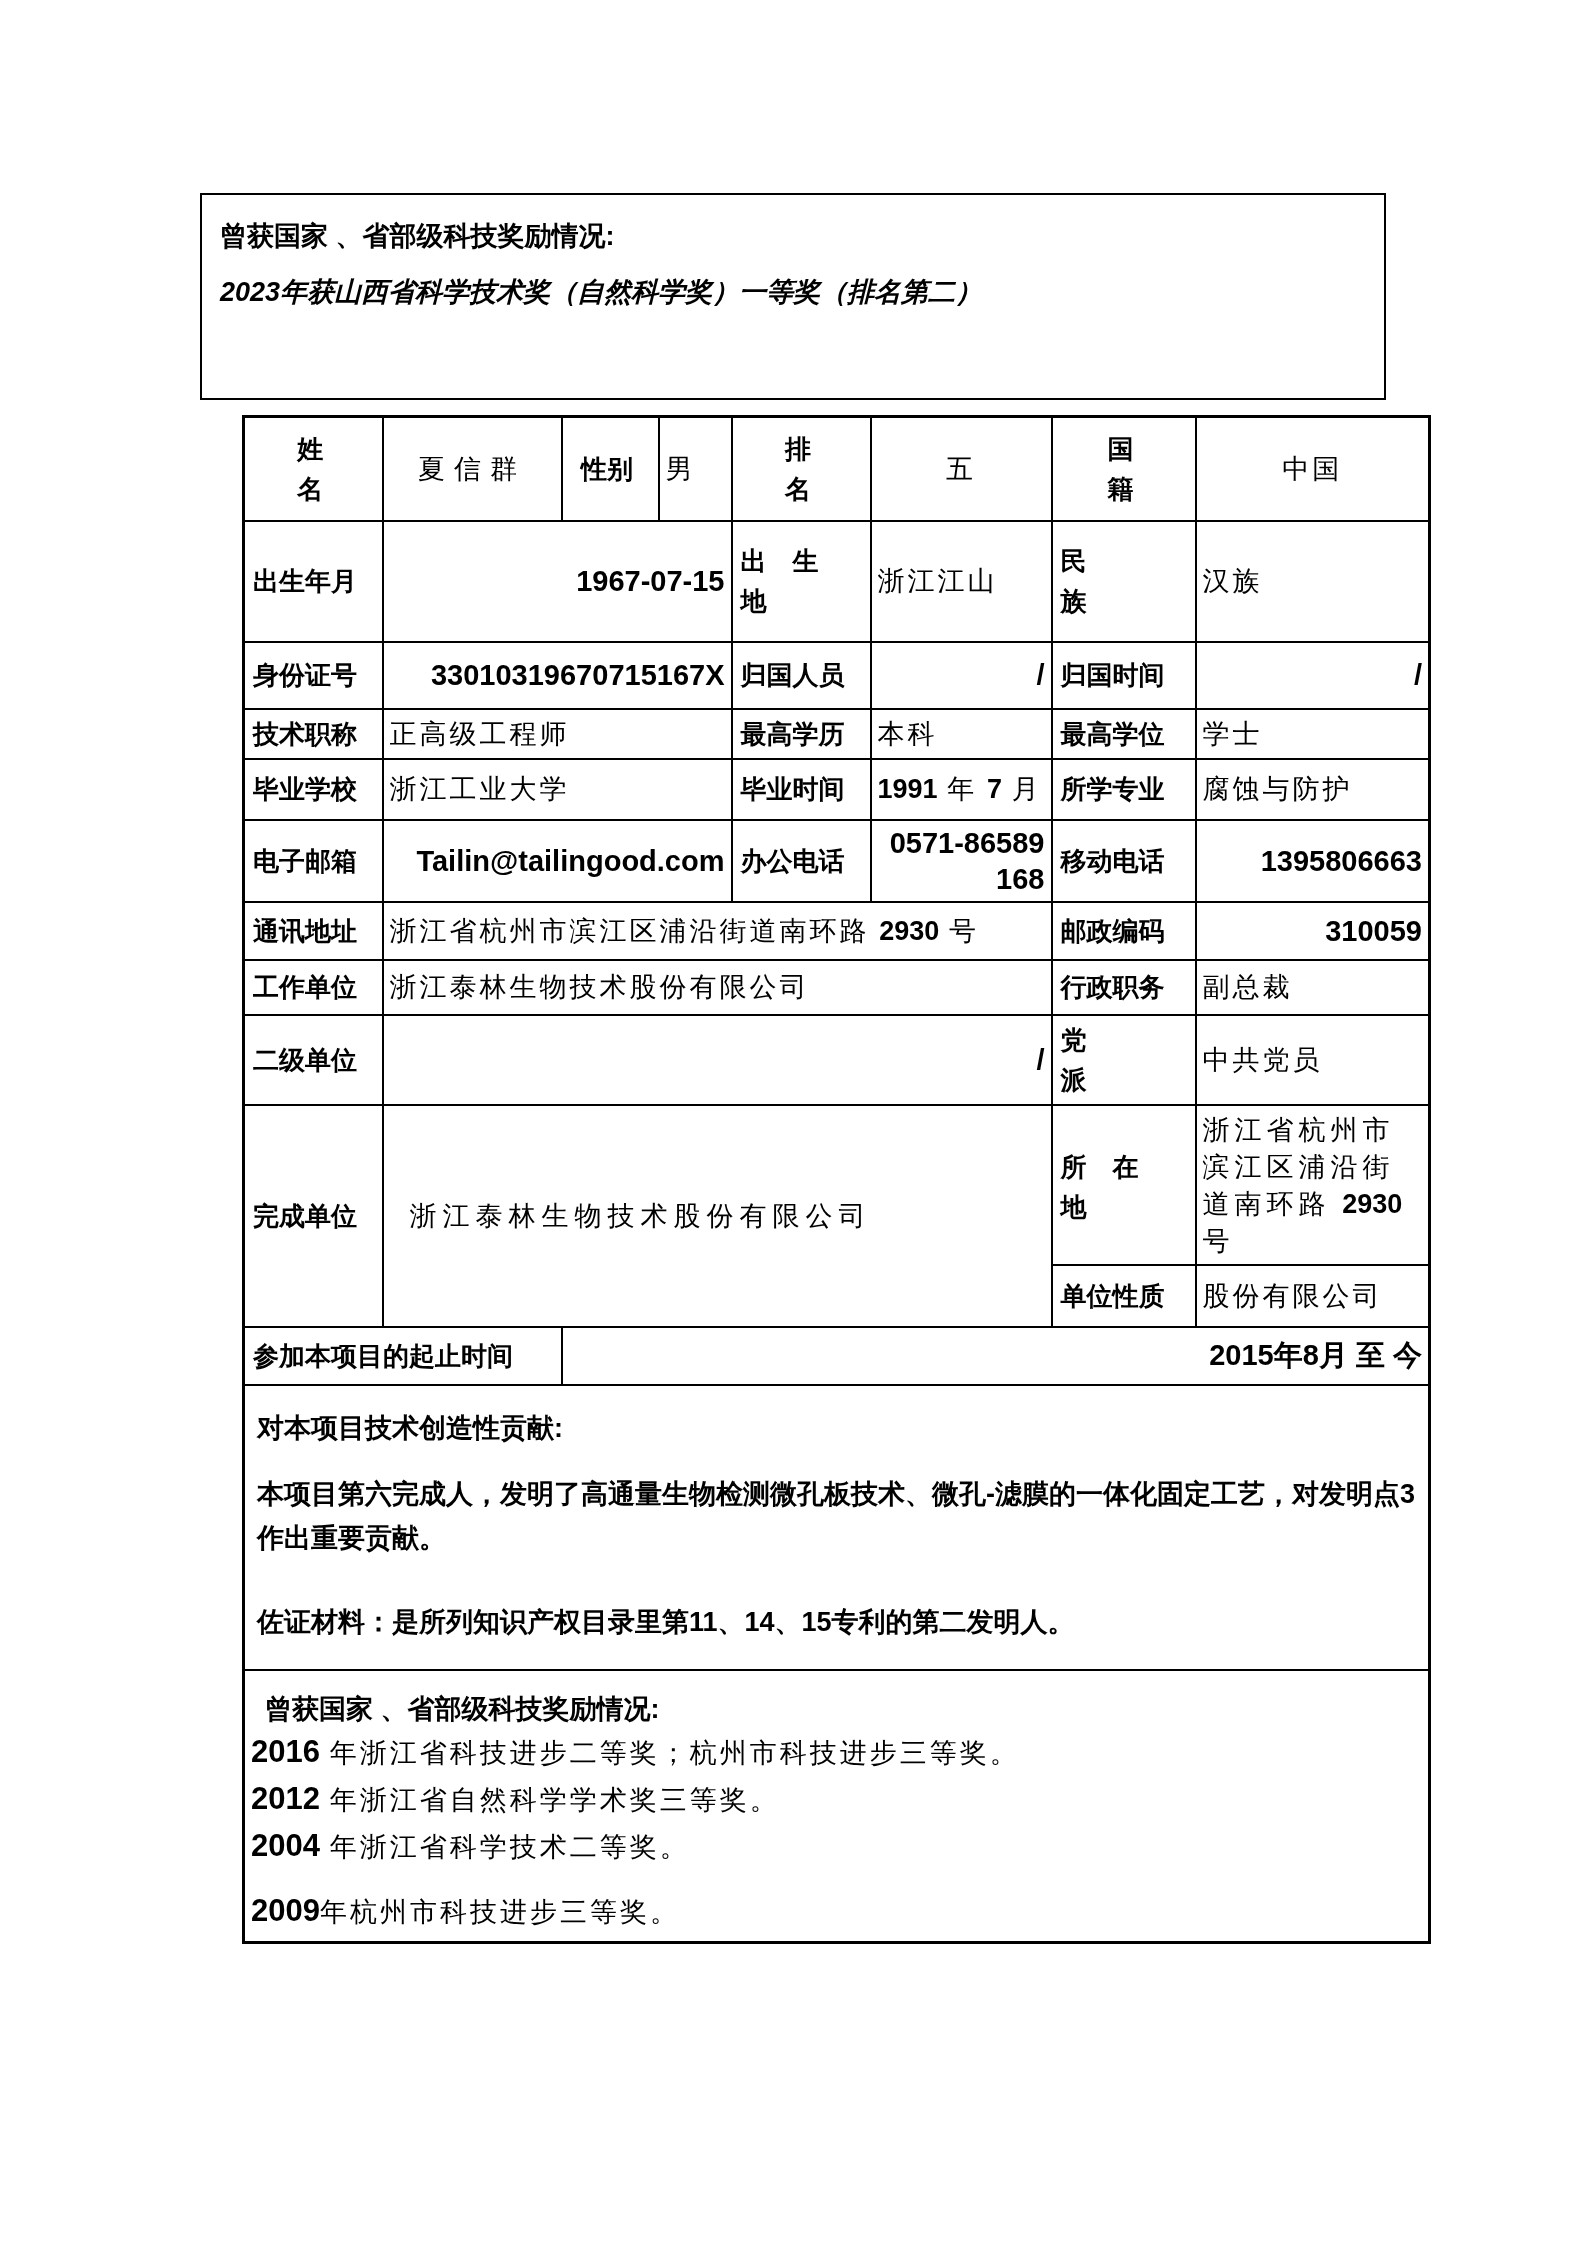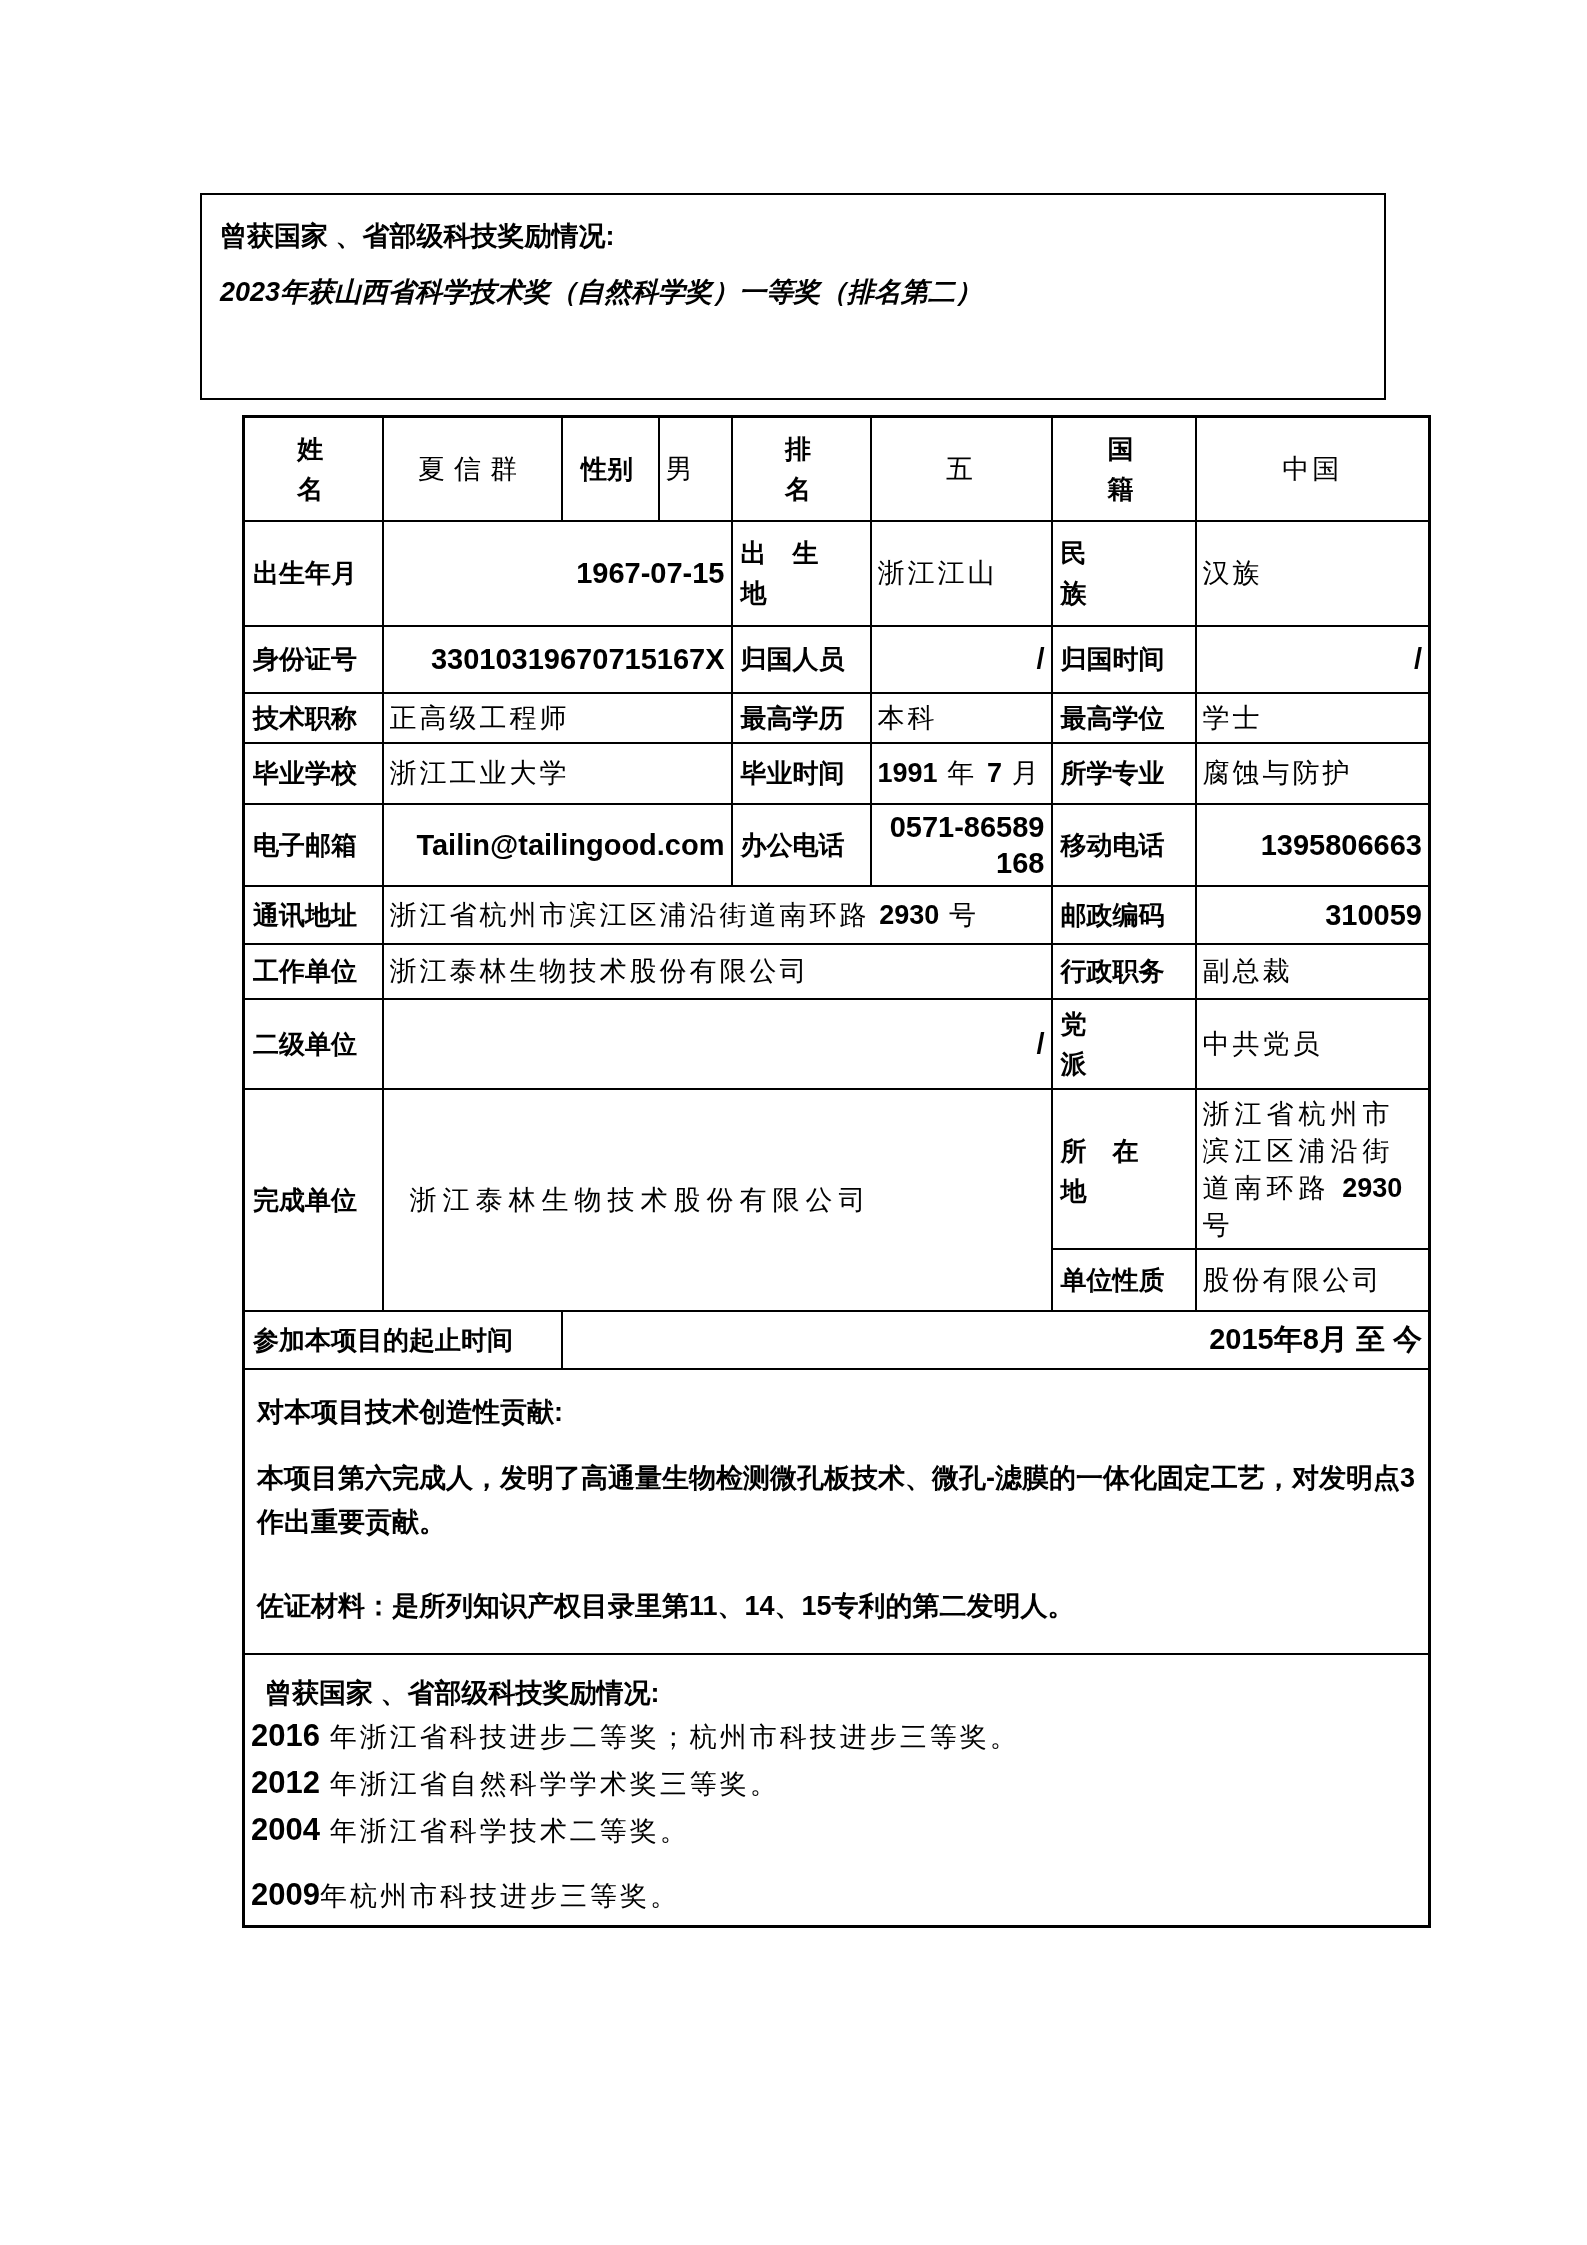--- a/index.html
+++ b/index.html
@@ -138,21 +138,21 @@
       <td class="lbl center">性别</td>
       <td class="val">男</td>
       <td class="lbl center">排
 名</td>
       <td class="val center">五</td>
       <td class="lbl center">国
 籍</td>
       <td class="val center">中国</td>
     </tr>
 
-    <tr style="height:105px">
+    <tr style="height:121px">
       <td class="lbl">出生年月</td>
       <td class="ascii" colspan="3">1967-07-15</td>
       <td class="lbl">出　生
 地</td>
       <td class="val">浙江江山</td>
       <td class="lbl">民
 族</td>
       <td class="val">汉族</td>
     </tr>
 

